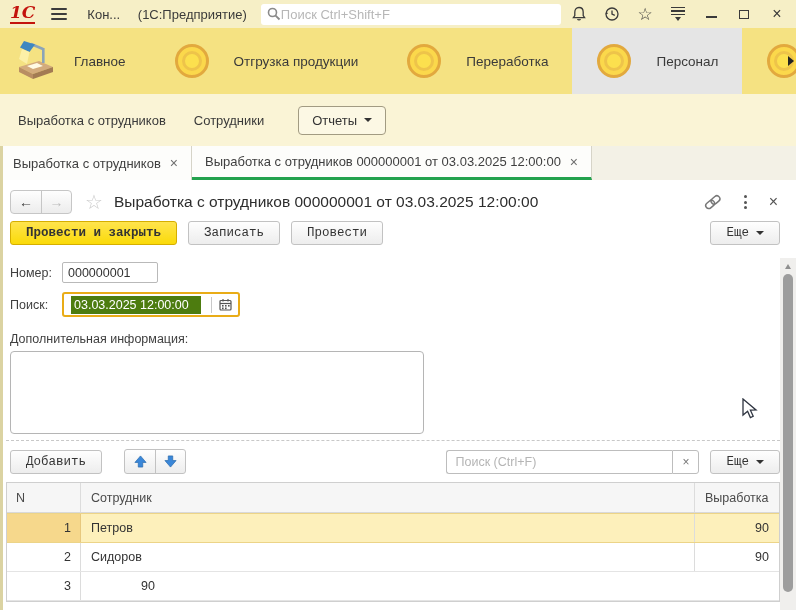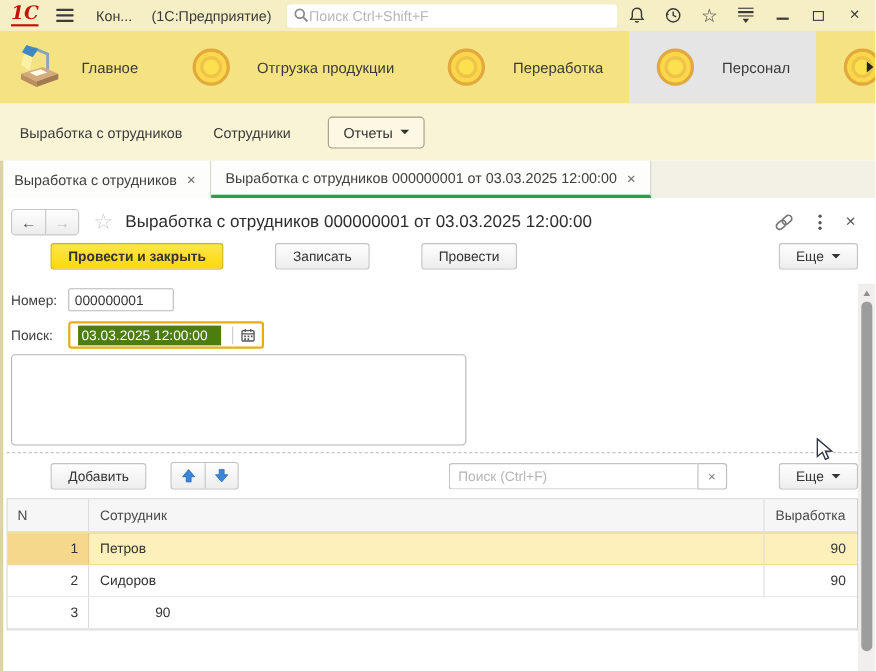--- a/index.html
+++ b/index.html
@@ -58,21 +58,21 @@
   .nav-btn + .nav-btn { border-left:1px solid #c6c6c6; }
   .nav-btn.fwd { color:#bcbcbc; }
   .fav-star { font-size:20px; color:#cccccc; margin:0 11px 0 13px; cursor:pointer; line-height:1; }
   .doc-title { font-size:15.5px; font-weight:400; color:#2d2d2d; white-space:nowrap; }
   .doc-actions { margin-left:auto; display:flex; align-items:center; gap:18px; padding-right:4px; }
   .vdots { display:flex; flex-direction:column; cursor:pointer; padding:1px 4px; }
   .vdots i { width:3px; height:3px; background:#555; border-radius:50%; margin:1.4px 0; }
   .doc-close { font-size:16px; color:#555; cursor:pointer; line-height:1; }
 
   .cmd-bar { display:flex; align-items:center; gap:11px; padding:3px 16px 8px 10px; }
-  .btn { height:24px; padding:0 15px; font-size:12.5px; color:#333; background:linear-gradient(#fefefe,#ededed); border:1px solid #c2c2c2; border-radius:3px; cursor:pointer; font-family:Liberation Sans, sans-serif; white-space:nowrap;margin-left:36px; }
+  .btn { height:24px; padding:0 15px; font-size:12.5px; color:#333; background:linear-gradient(#fefefe,#ededed); border:1px solid #c2c2c2; border-radius:3px; cursor:pointer; font-family:Liberation Mono, monospace; white-space:nowrap; }
   .btn.primary { background:linear-gradient(#ffe44d,#fada09); border-color:#d5ae00; font-weight:bold; }
   .btn.more { display:flex; align-items:center; gap:7px; }
   .push { margin-left:auto; }
 
   .frow { display:flex; align-items:center; margin:9px 0 0 10px; font-size:12.5px; color:#3f3f3f; }
   .flabel { width:52px; }
   .num-input { width:96px; height:21px; border:1px solid #b9b9b9; border-radius:2px; padding:0 5px; font-size:12.5px; color:#333; font-family:inherit; }
   .date-field { display:flex; align-items:center; border:2px solid #e9ac17; border-radius:3px; background:#fff; height:25px; cursor:text; }
   .date-text { background:#4d7c0f; color:#fff; font-size:12.5px; padding:2px 3px; margin:0 10px 0 7px; min-width:130px; }
   .date-sep { width:1px; height:16px; background:#c9c9c9; }
@@ -283,20 +283,21 @@
               <rect x="3" y="7" width="1.6" height="1.6" fill="#555"></rect>
               <rect x="6" y="7" width="1.6" height="1.6" fill="#555"></rect>
               <rect x="9" y="7" width="1.6" height="1.6" fill="#555"></rect>
               <rect x="3" y="9.5" width="1.6" height="1.6" fill="#555"></rect>
               <rect x="6" y="9.5" width="1.6" height="1.6" fill="#555"></rect>
             </svg>
         </span>
       </div>
     </div>
 
+    <div class="info-label">Дополнительная информация:</div>
     <textarea class="comment-area" style=""></textarea>
 
     <div class="dashed-sep"></div>
 
     <div class="tbl-toolbar">
       <button class="btn">Добавить</button>
       <div class="arrows-group">
         <button class="arrow-btn">
           <svg width="13" height="13" viewBox="0 0 14 14">
               <polygon points="7,1 13,8 9.4,8 9.4,13 4.6,13 4.6,8 1,8" fill="#3a87d9" stroke="#2b6cae" stroke-width="0.8"></polygon>

